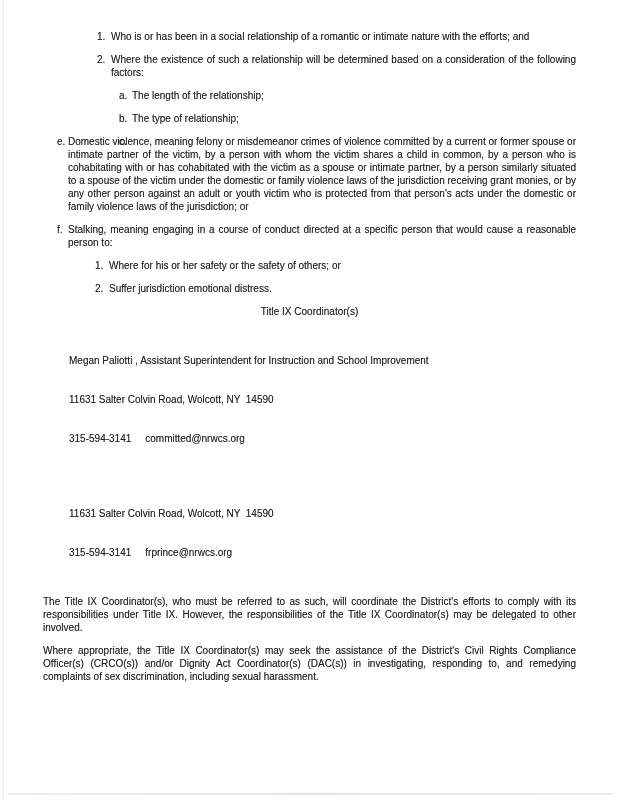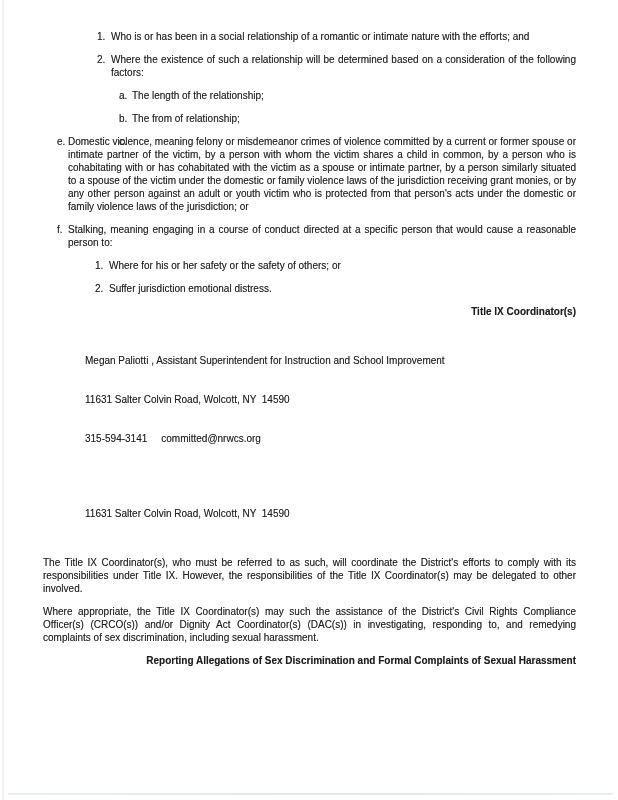--- a/index.html
+++ b/index.html
@@ -17,41 +17,41 @@
   .page {
     position: absolute;
     inset: 0;
     padding: 30px 42px 0 43px;
   }
   .para {
     text-align: justify;
     margin-bottom: 10px;
   }
   .heading {
-    font-weight: bold;
+    font-weight: normal;
     margin-bottom: 10px;
-    text-align: right;
+    text-align: center;
   }
   .li {
     position: relative;
     text-align: justify;
     margin-bottom: 10px;
   }
   .li .marker {
     position: absolute;
     left: 0;
     top: 0;
   }
   
   .lvl-num   { margin-left: 54px; padding-left: 14px; } 
   .lvl-alpha { margin-left: 76px; padding-left: 13px; } 
   .lvl-ef    { margin-left: 14px; padding-left: 11px; } 
   .lvl-fsub  { margin-left: 52px; padding-left: 14px; } 
   .contact {
-    margin-left: 42px;
+    margin-left: 26px;
     margin-bottom: 10px;
     white-space: pre-wrap;
     text-align: left;
   }
   .contact .email { margin-left: 14px; }
   
   .scan-edge-left {
     position: absolute;
     left: 2px; top: 0;
     width: 2px; height: 100%;
@@ -77,21 +77,21 @@
     <span class="marker">2.</span>
     <span>Where the existence of such a relationship will be determined based on a consideration of the following factors:</span>
   </div>
 
   <div class="li lvl-alpha">
     <span class="marker">a.</span>
     <span>The length of the relationship;</span>
   </div>
   <div class="li lvl-alpha">
     <span class="marker">b.</span>
-    <span>The from of relationship;</span>
+    <span>The type of relationship;</span>
   </div>
   <div class="li lvl-alpha">
     <span class="marker">c.</span>
   </div>
 
   <div class="li lvl-ef">
     <span class="marker">e.</span>
     <span>Domestic violence, meaning felony or misdemeanor crimes of violence committed by a current or former spouse or intimate partner of the victim, by a person with whom the victim shares a child in common, by a person who is cohabitating with or has cohabitated with the victim as a spouse or intimate partner, by a person similarly situated to a spouse of the victim under the domestic or family violence laws of the jurisdiction receiving grant monies, or by any other person against an adult or youth victim who is protected from that person's acts under the domestic or family violence laws of the jurisdiction; or</span>
   </div>
   <div class="li lvl-ef">
@@ -112,24 +112,24 @@
 
 
   <div class="contact">
     <div>Megan Paliotti , Assistant Superintendent for Instruction and School Improvement</div>
     <div>11631 Salter Colvin Road, Wolcott, NY  14590</div>
     <div><span>315-594-3141</span><span class="email">committed@nrwcs.org</span></div>
   </div>
 
   <div class="contact">
     <div>11631 Salter Colvin Road, Wolcott, NY  14590</div>
+    <div><span>315-594-3141</span><span class="email">frprince@nrwcs.org</span></div>
   </div>
 
   <div class="para">The Title IX Coordinator(s), who must be referred to as such, will coordinate the District's efforts to comply with its responsibilities under Title IX. However, the responsibilities of the Title IX Coordinator(s) may be delegated to other involved.</div>
 
-  <div class="para">Where appropriate, the Title IX Coordinator(s) may such the assistance of the District's Civil Rights Compliance Officer(s) (CRCO(s)) and/or Dignity Act Coordinator(s) (DAC(s)) in investigating, responding to, and remedying complaints of sex discrimination, including sexual harassment.</div>
+  <div class="para">Where appropriate, the Title IX Coordinator(s) may seek the assistance of the District's Civil Rights Compliance Officer(s) (CRCO(s)) and/or Dignity Act Coordinator(s) (DAC(s)) in investigating, responding to, and remedying complaints of sex discrimination, including sexual harassment.</div>
 
-  <div class="heading">Reporting Allegations of Sex Discrimination and Formal Complaints of Sexual Harassment</div>
 
 </div>
 
 <div class="scan-edge-left"></div>
 <div class="scan-edge-bottom"></div>
 
 </body></html>

